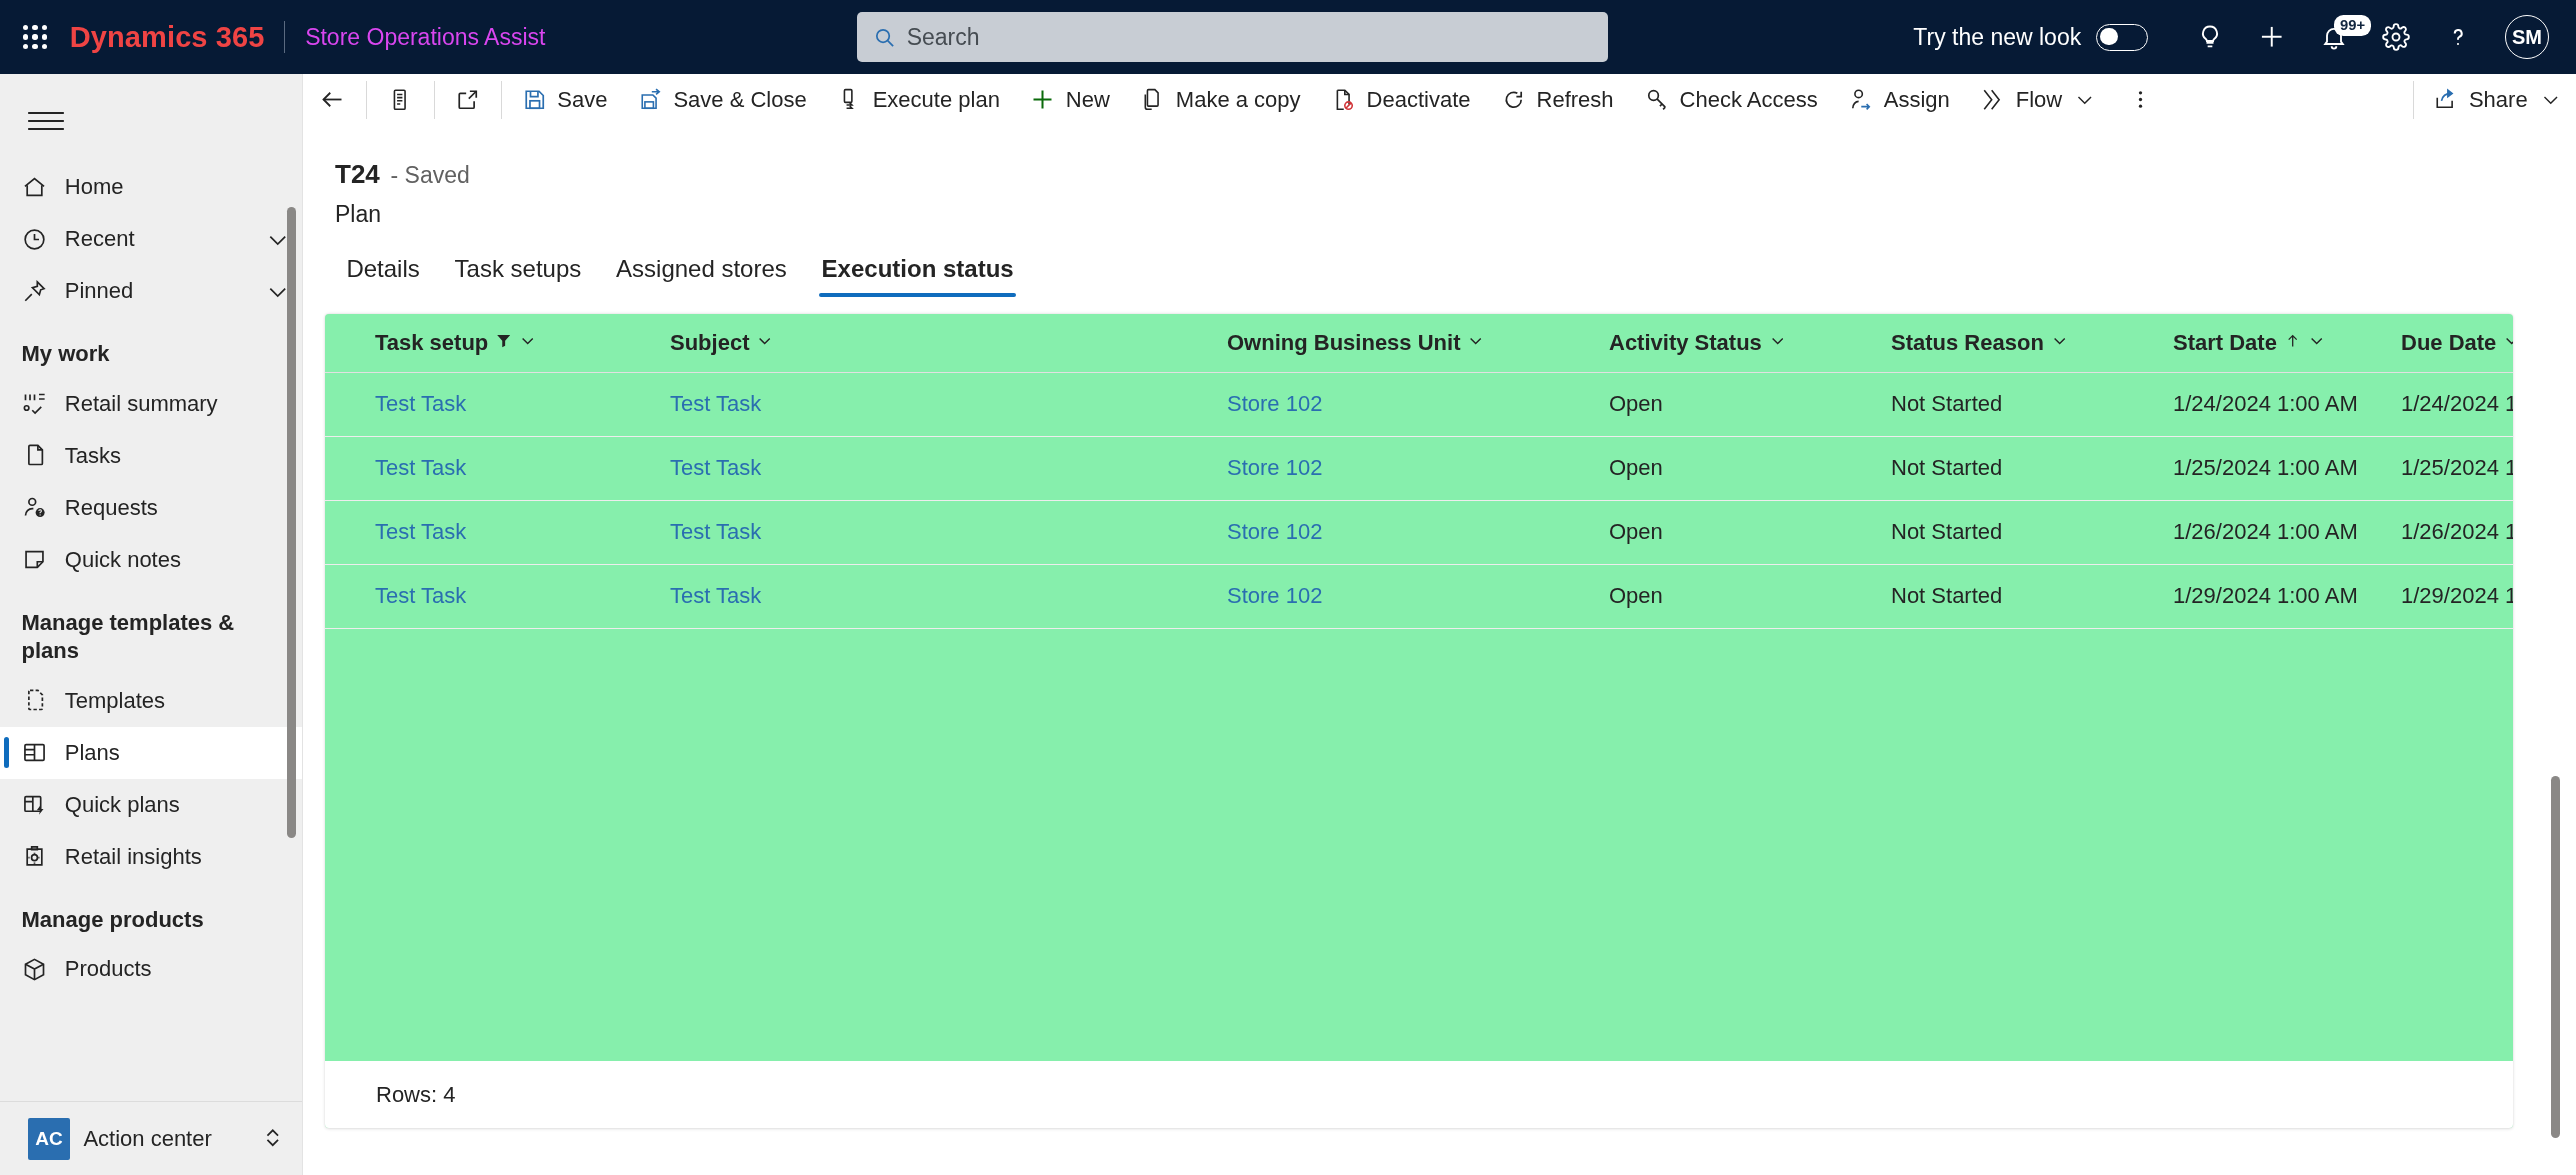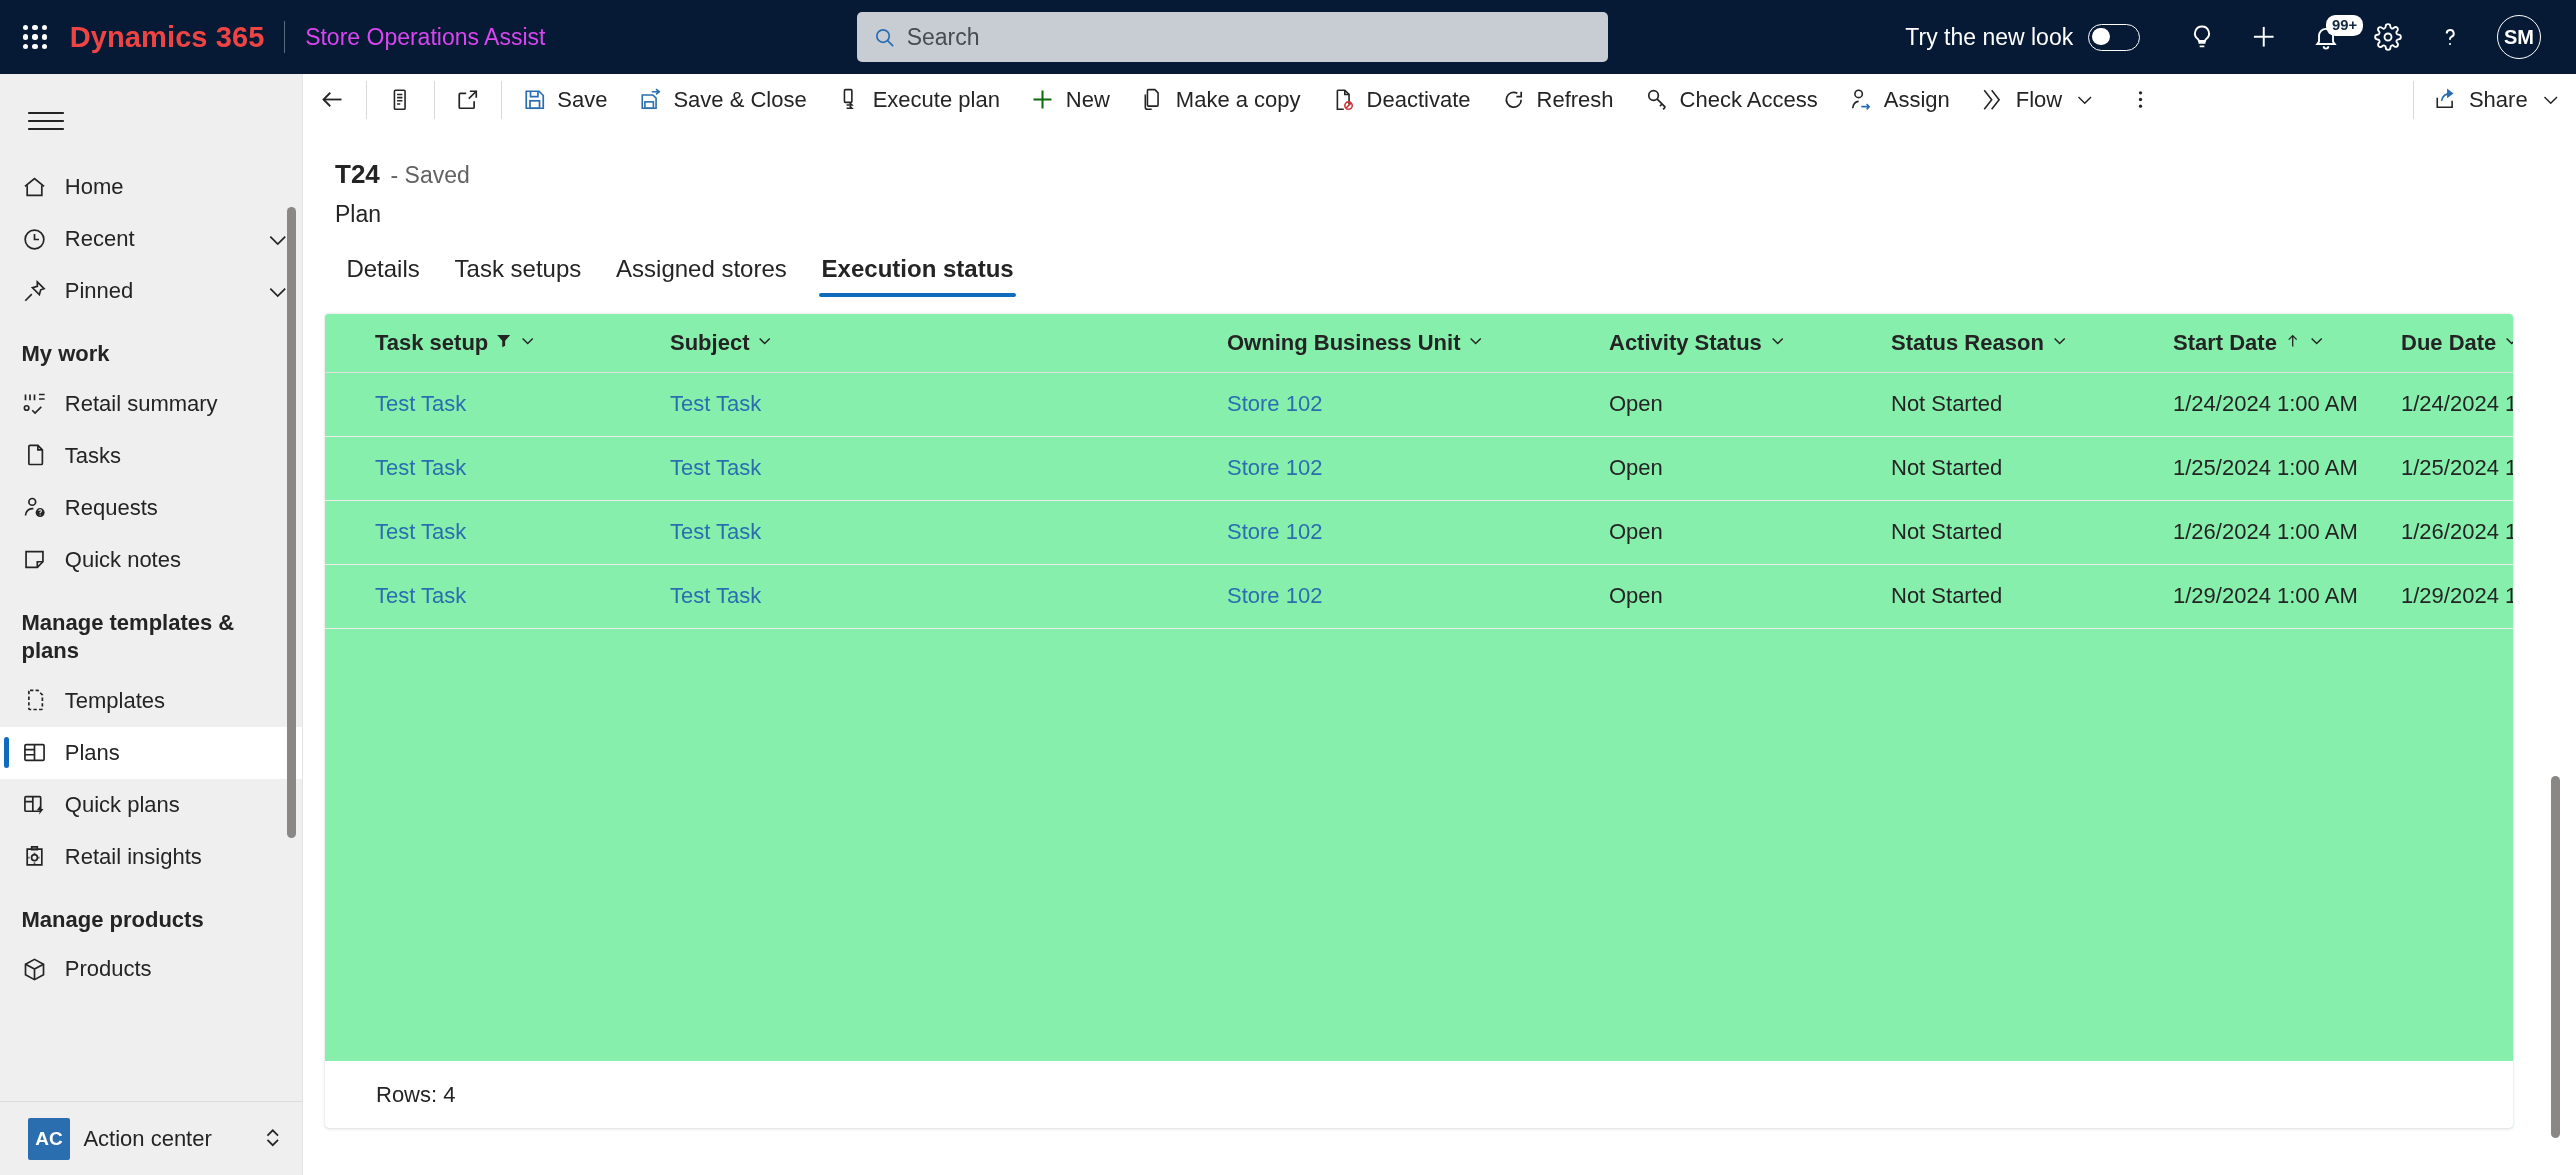--- a/index.html
+++ b/index.html
@@ -31,21 +31,21 @@
 
   .searchwrap {
     position: absolute; left: 857px; top: 12px; width: 751px; height: 50px;
     background: #c8cdd4; border-radius: 5px;
     display: flex; align-items: center; padding: 0 16px; cursor: text;
   }
   .searchwrap .sicon { width: 23px; height: 23px; margin-right: 10.7px; flex: 0 0 auto; }
   .search-ph { color: #464c52; font-size: 23px; }
 
   .hdr-right {
-    position: absolute; right: 12px; top: 0; height: 74px;
+    position: absolute; right: 4px; top: 0; height: 74px;
     display: flex; align-items: center; padding-right: 23px; gap: 0;
   }
   .newlook { color: #ffffff; font-size: 23px; margin-right: 14.8px; white-space: nowrap; }
   .toggle {
     width: 52px; height: 27px; border: 1.7px solid #ffffff; border-radius: 14.8px;
     position: relative; margin-right: 31px; cursor: pointer;
   }
   .toggle::after {
     content: ""; position: absolute; left: 3.4px; top: 3.4px;
     width: 17.4px; height: 17.4px; border-radius: 50%; background: #ffffff;

